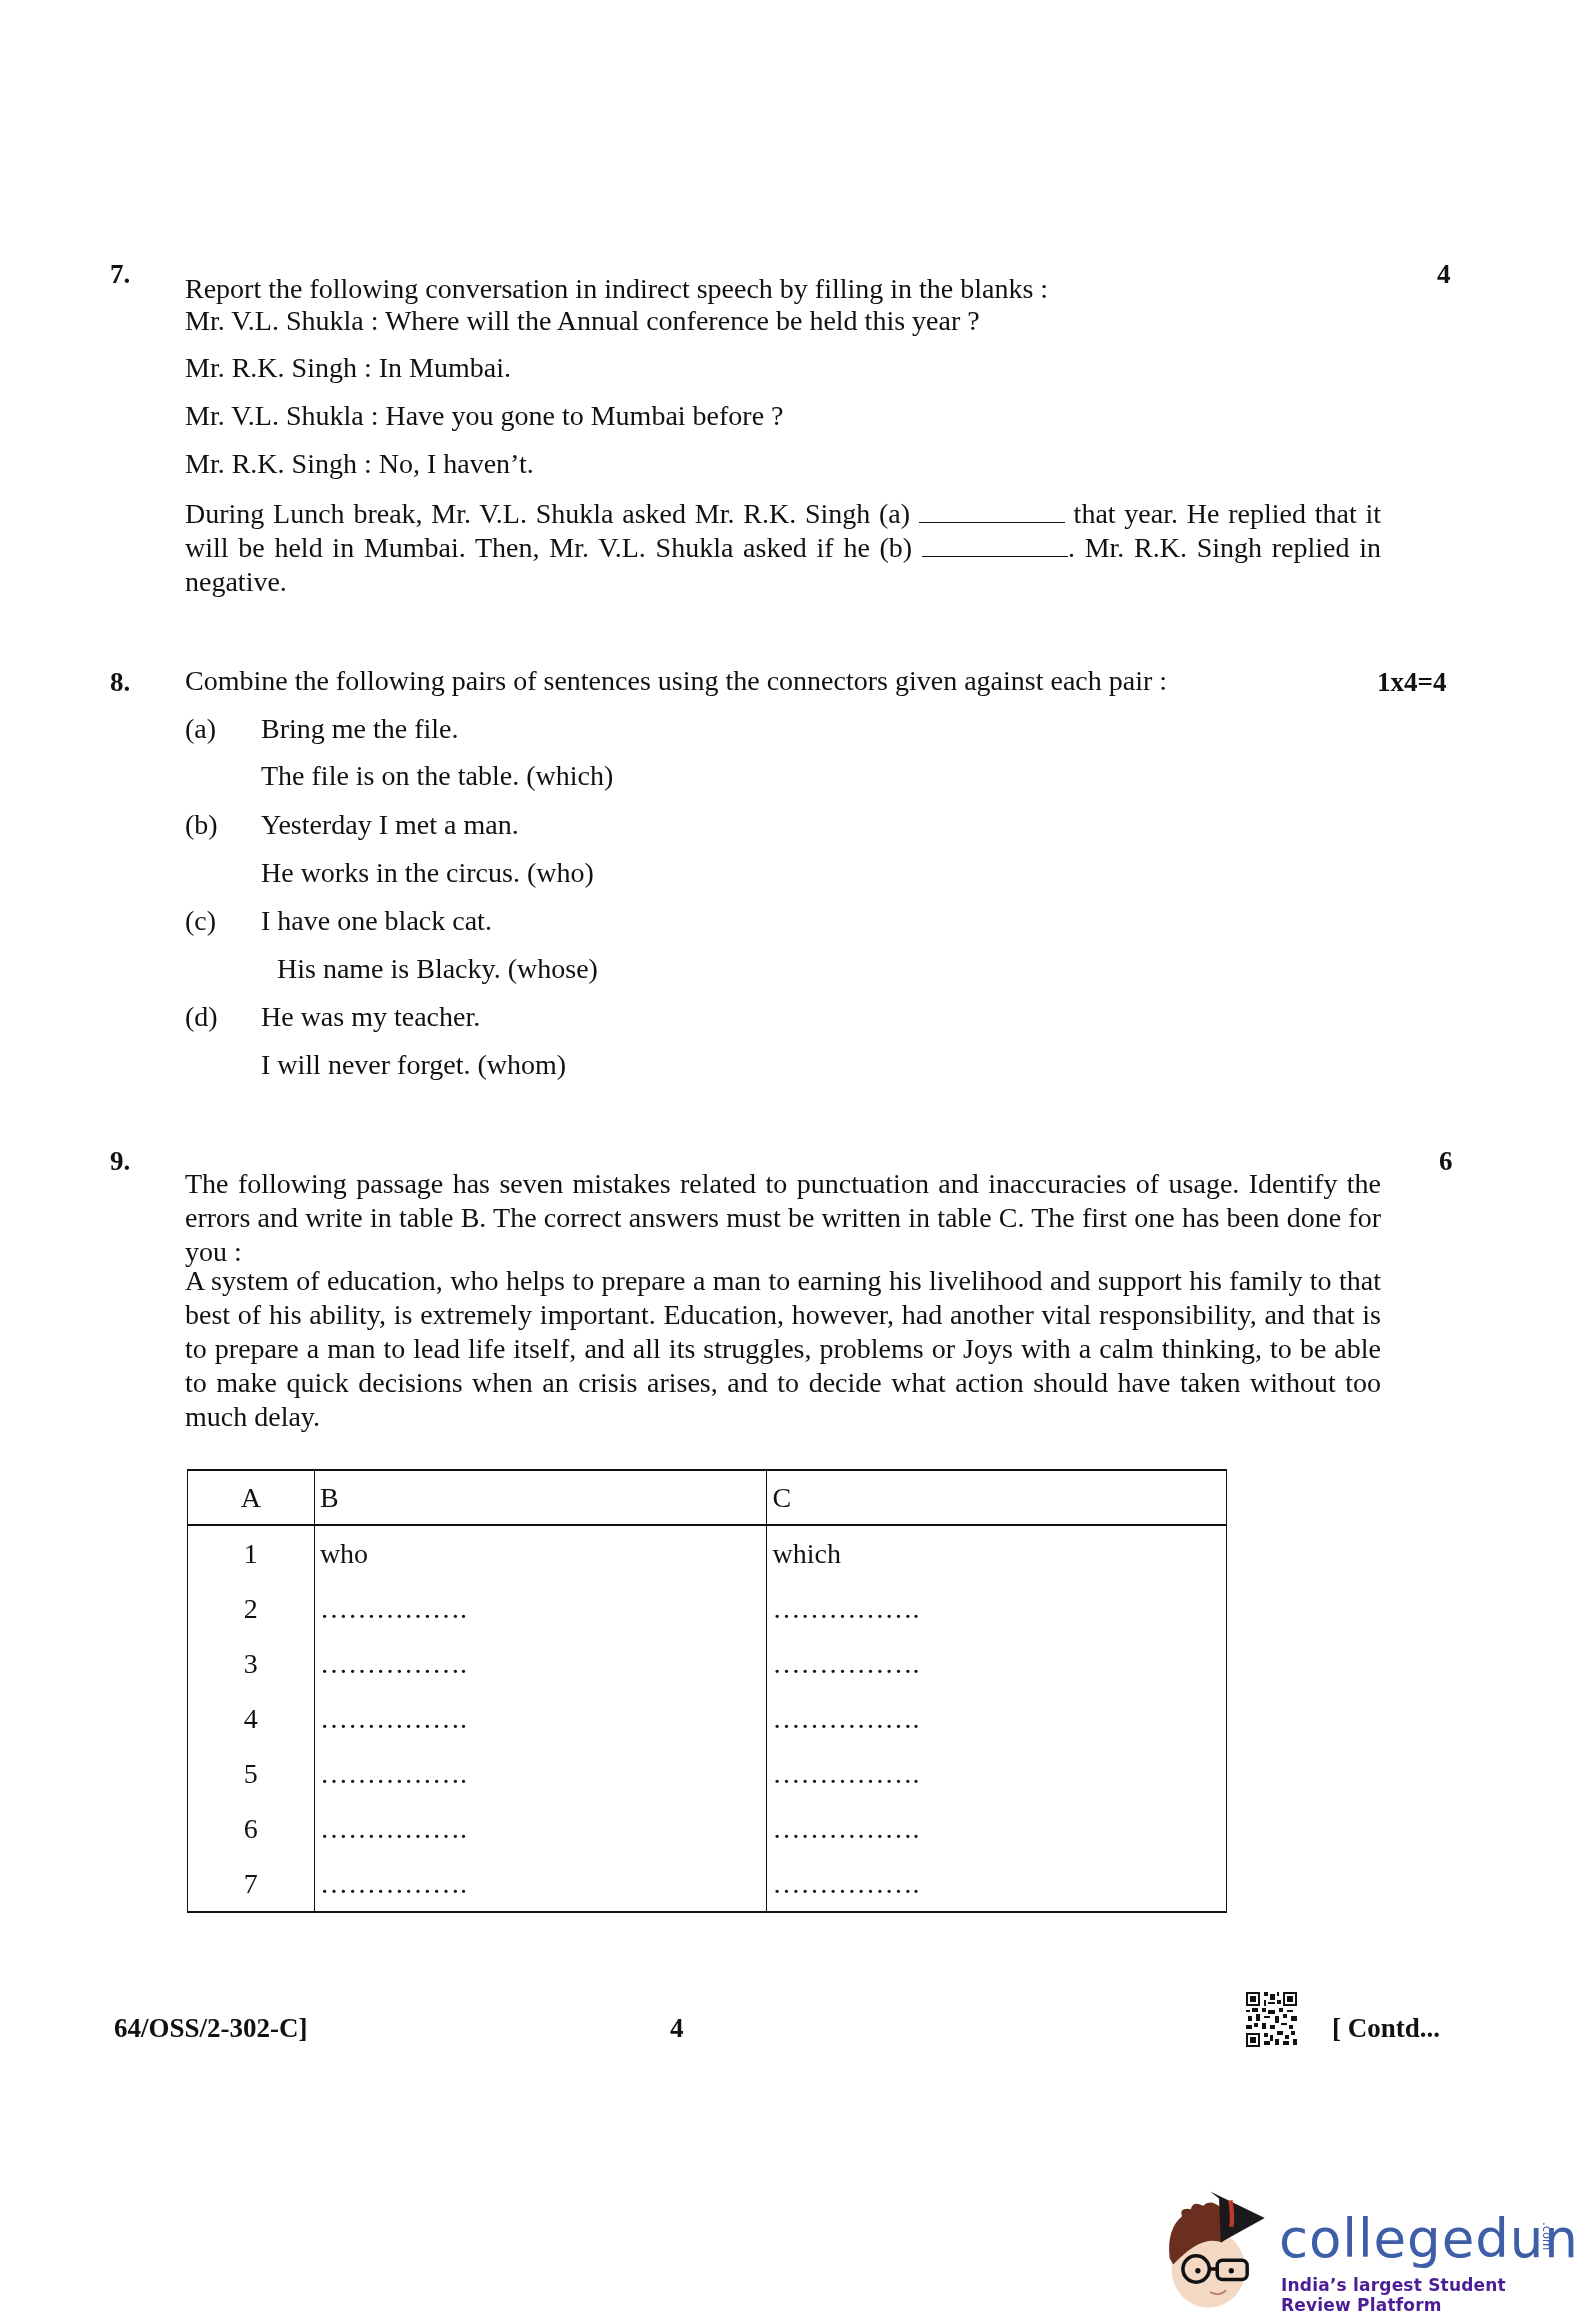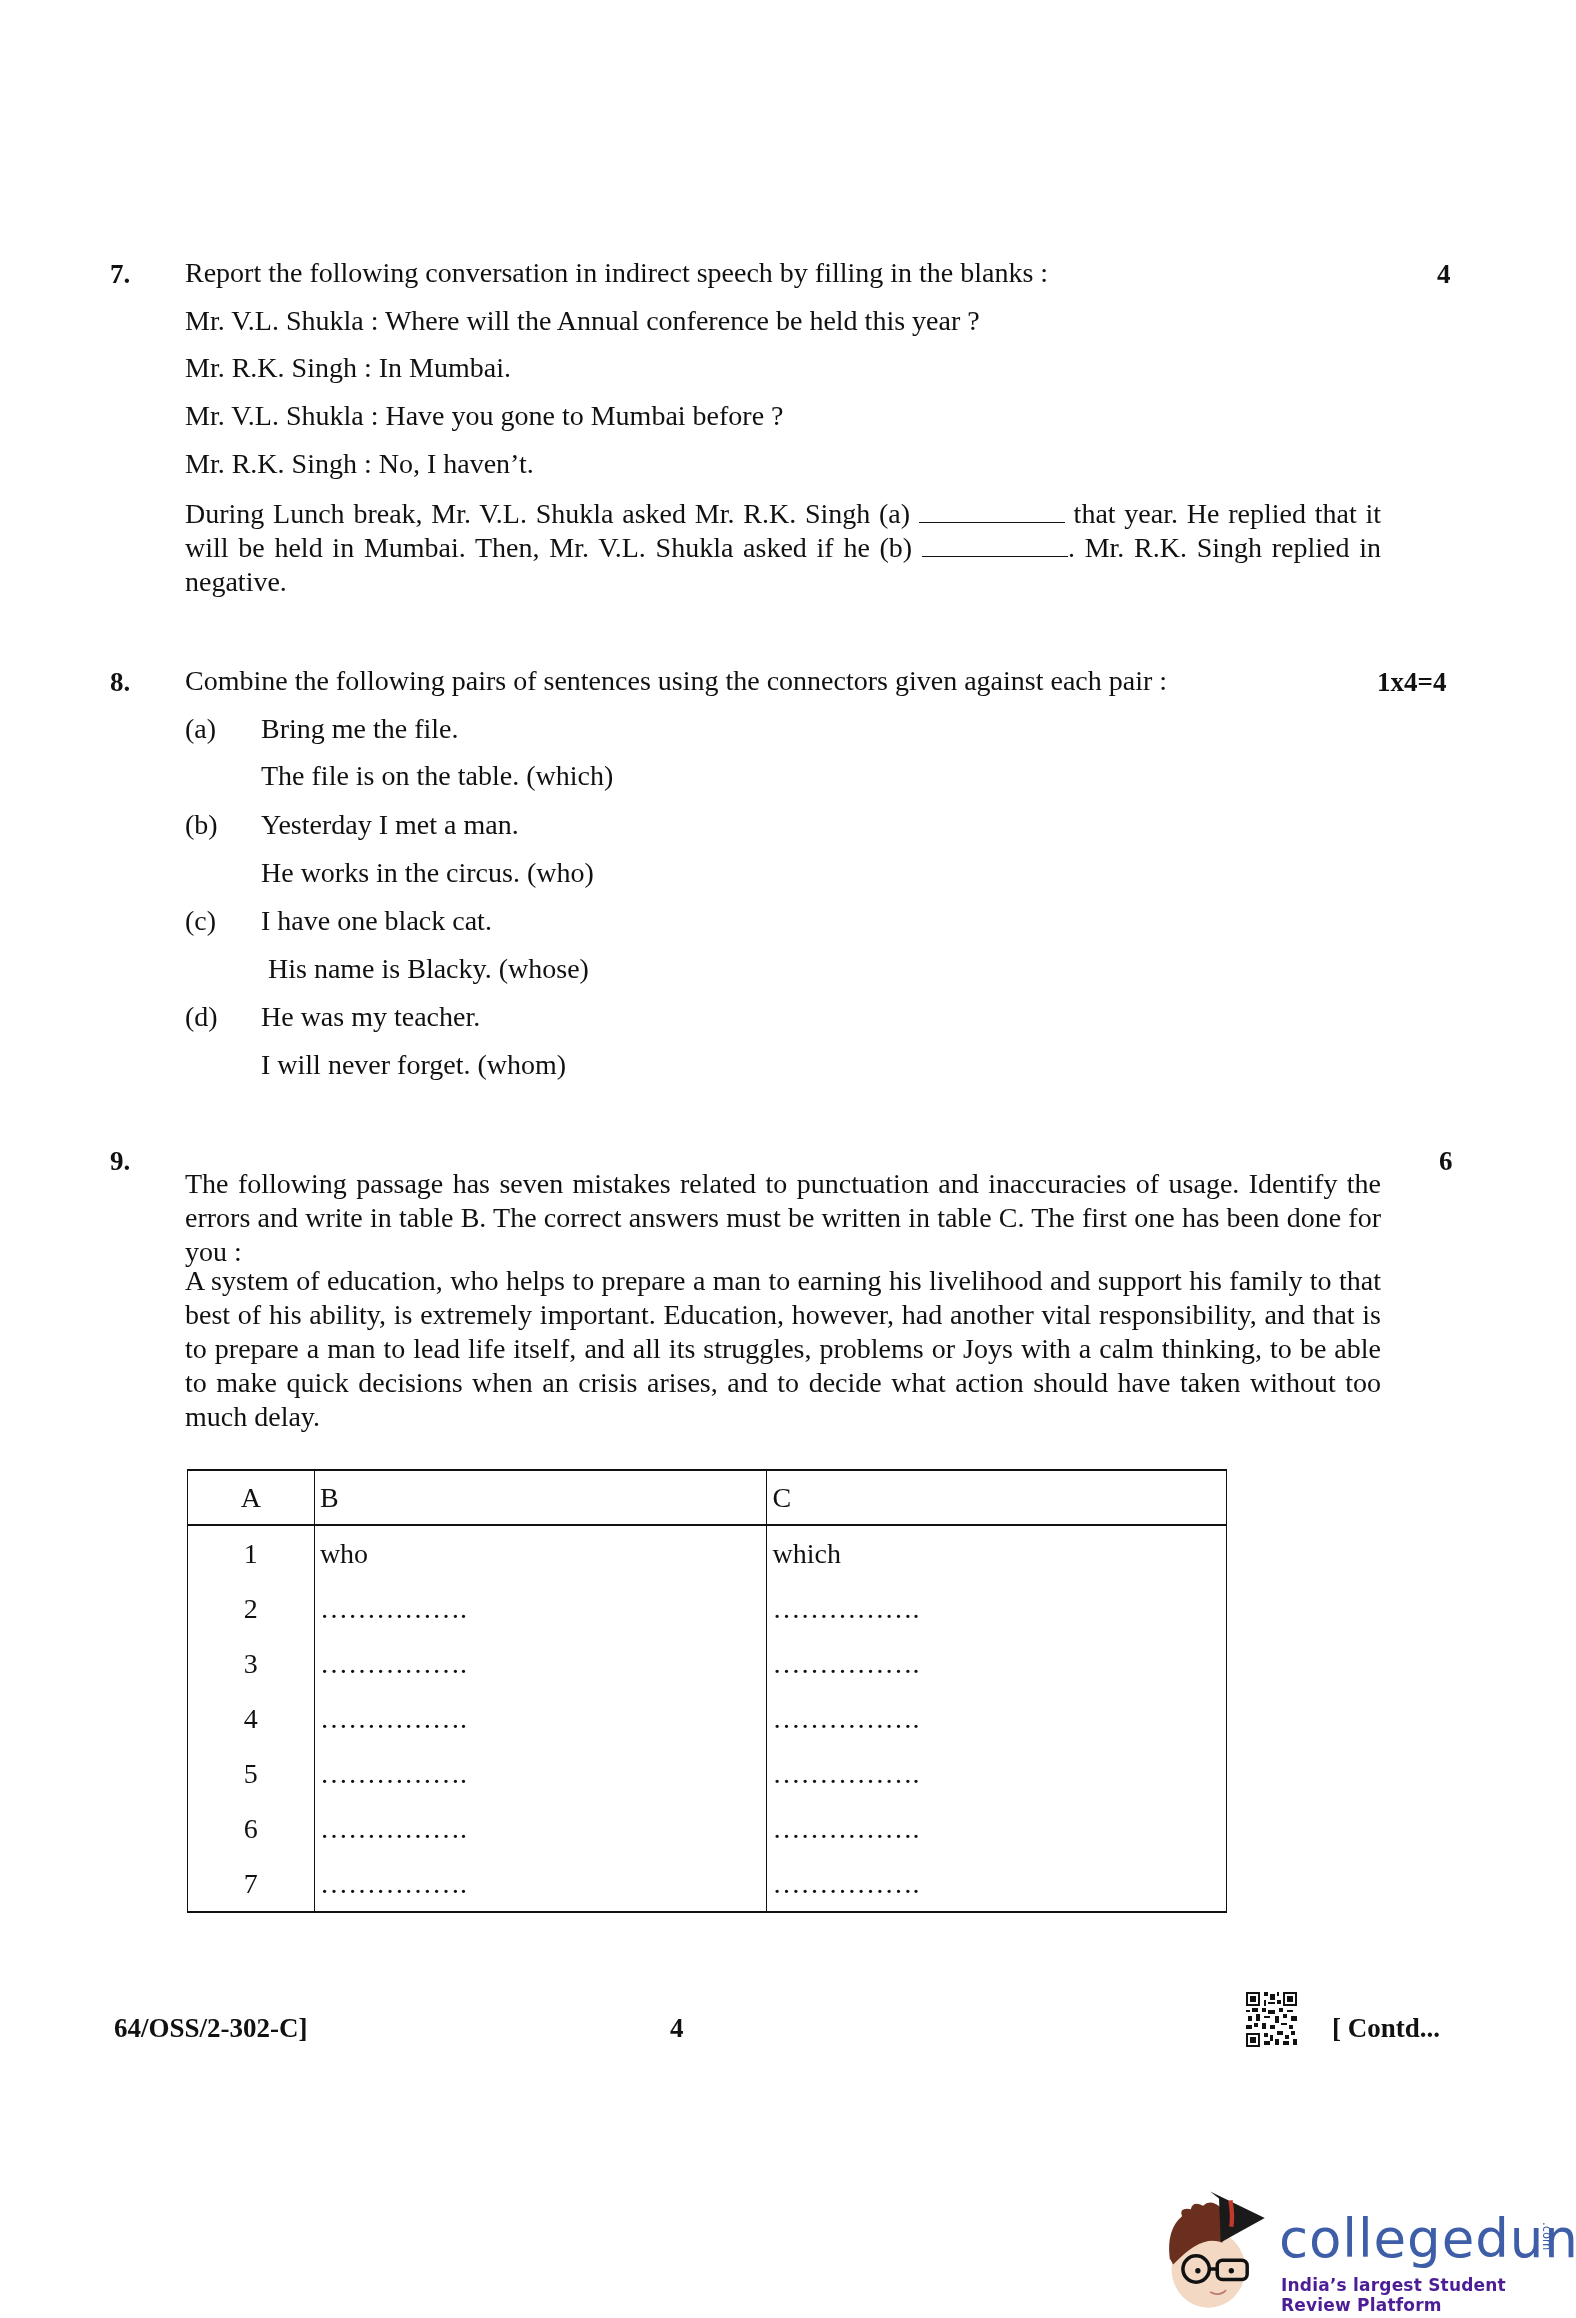--- a/index.html
+++ b/index.html
@@ -29,21 +29,21 @@
   .logo-com { position:absolute; left:397px; top:41px; font-family:"DejaVu Sans", sans-serif; font-size:11.5px;
               color:#3f5ea8; transform:rotate(90deg); transform-origin:left top; }
   .logo-tag { position:absolute; left:124px; top:94px; font-family:"DejaVu Sans", sans-serif; font-size:17px;
               color:#4c1d95; font-weight:bold; letter-spacing:0.2px; }
 </style>
 </head>
 <body>
 
 <div>
   <div class="abs qnum" style="left:110px; top:259px;">7.</div>
-  <div class="abs t" style="left:185px; top:256px;">Report the following conversation in indirect speech by filling in the blanks :</div>
+  <div class="abs t" style="left:185px; top:272px;">Report the following conversation in indirect speech by filling in the blanks :</div>
   <div class="abs marks" style="left:1437px; top:259px;">4</div>
 
   <div class="abs t" style="left:185px; top:304px;">Mr. V.L. Shukla : Where will the Annual conference be held this year ?</div>
   <div class="abs t" style="left:185px; top:351px;">Mr. R.K. Singh : In Mumbai.</div>
   <div class="abs t" style="left:185px; top:399px;">Mr. V.L. Shukla : Have you gone to Mumbai before ?</div>
   <div class="abs t" style="left:185px; top:447px;text-align:center;">Mr. R.K. Singh : No, I haven’t.</div>
 
   <div class="para" style="left:185px; top:497px; width:1196px; line-height:34px;">
     <span>During Lunch break, Mr. V.L. Shukla asked Mr. R.K. Singh (a) </span><span class="blank blank-a"></span><span> that year.  He replied that it will be held in Mumbai.  Then, Mr. V.L. Shukla asked if he (b) </span><span class="blank blank-b"></span><span>. Mr. R.K. Singh replied in negative.</span>
   </div>
@@ -60,21 +60,21 @@
     <div class="abs t" style="left:261px; top:759px;text-align:right;">The file is on the table. (which)</div>
   </div>
   <div>
     <div class="abs t" style="left:185px; top:808px;">(b)</div>
     <div class="abs t" style="left:261px; top:808px;">Yesterday I met a man.</div>
     <div class="abs t" style="left:261px; top:856px;">He works in the circus. (who)</div>
   </div>
   <div>
     <div class="abs t" style="left:185px; top:904px;">(c)</div>
     <div class="abs t" style="left:261px; top:904px;">I have one black cat.</div>
-    <div class="abs t" style="left:268px; top:952px;font-family:Liberation Serif, serif;">His name is Blacky. (whose)</div>
+    <div class="abs t" style="left:277px; top:952px;font-family:Liberation Serif, serif;">His name is Blacky. (whose)</div>
   </div>
   <div>
     <div class="abs t" style="left:185px; top:1000px;">(d)</div>
     <div class="abs t" style="left:261px; top:1000px;">He was my teacher.</div>
     <div class="abs t" style="left:261px; top:1048px;">I will never forget. (whom)</div>
   </div>
 </div>
 
 <div>
   <div class="abs qnum" style="left:110px; top:1146px;">9.</div>

